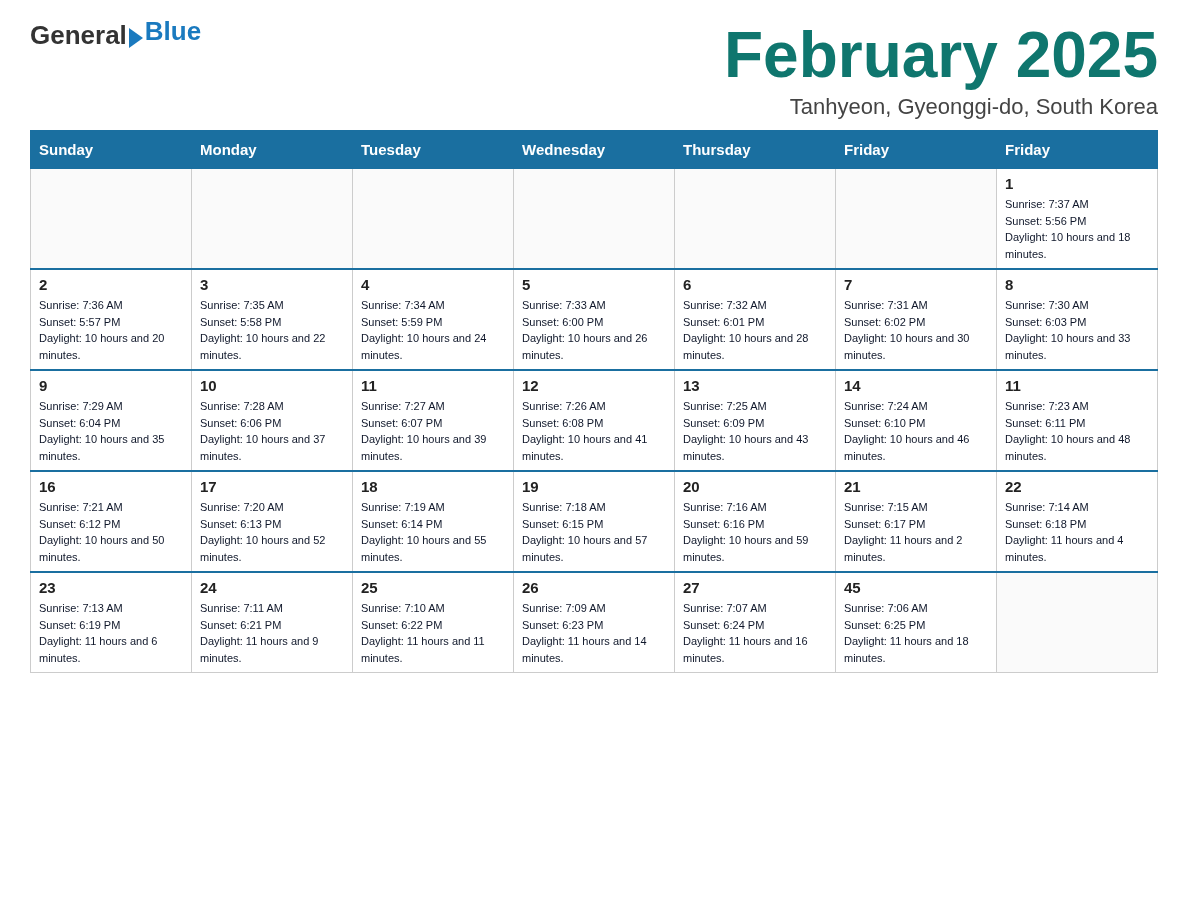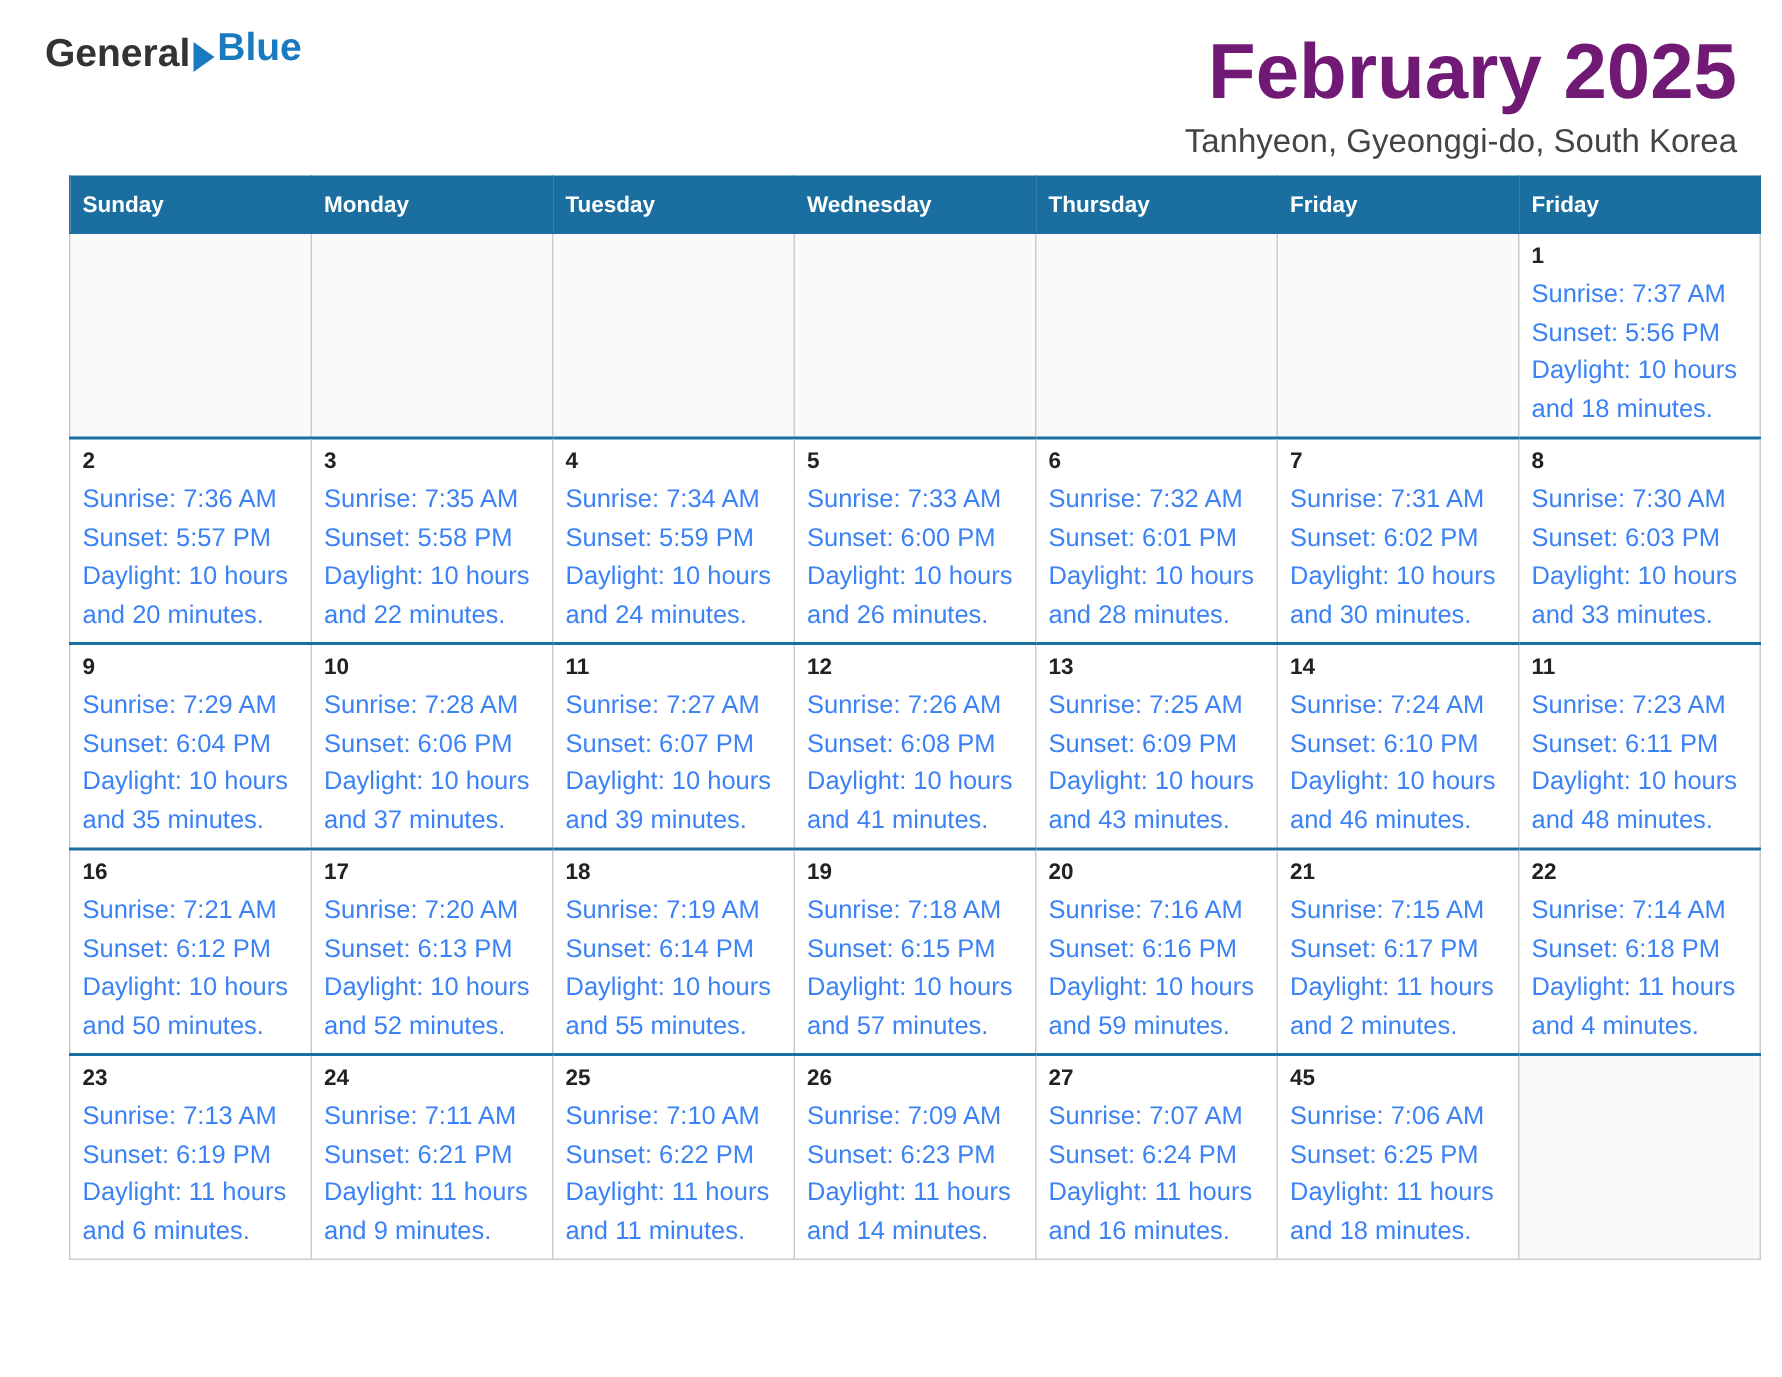--- a/index.html
+++ b/index.html
@@ -43,36 +43,35 @@
       font-size: 26px;
       font-weight: bold;
       color: #1a7abf;
       margin-top: -4px;
       margin-left: 2px;
     }
     .title-area {
       text-align: right;
     }
     .month-title {
-      font-size: 52px;
-      font-weight: bold;
-      color: #701a75;
+      font-size: 64px;
+      font-weight: bold;
+      color: #0f766e;
       line-height: 1.1;
       text-align: right;
     }
     .location-title {
       font-size: 22px;
       color: #444;
       margin-top: 4px;
     }
     .calendar {
       width: 100%;
       border-collapse: collapse;
       margin-top: 10px;
-      margin-left: 16px;
     }
     .calendar th {
       background-color: #1a6fa0;
       color: #fff;
       font-size: 15px;
       font-weight: bold;
       padding: 10px 8px;
       text-align: left;
       border: 1px solid #1a6fa0;
     }
@@ -86,22 +85,22 @@
       color: #333;
     }
     .day-number {
       font-size: 15px;
       font-weight: bold;
       color: #222;
       display: block;
       margin-bottom: 4px;
     }
     .day-info {
-      font-size: 17px;
-      color: #3b82f6;
+      font-size: 11px;
+      color: #0f172a;
       line-height: 1.5;
     }
     .empty-cell {
       background: #fafafa;
     }
     .row-top-border td {
       border-top: 2px solid #1a6fa0;
     }
   </style>
 </head>

